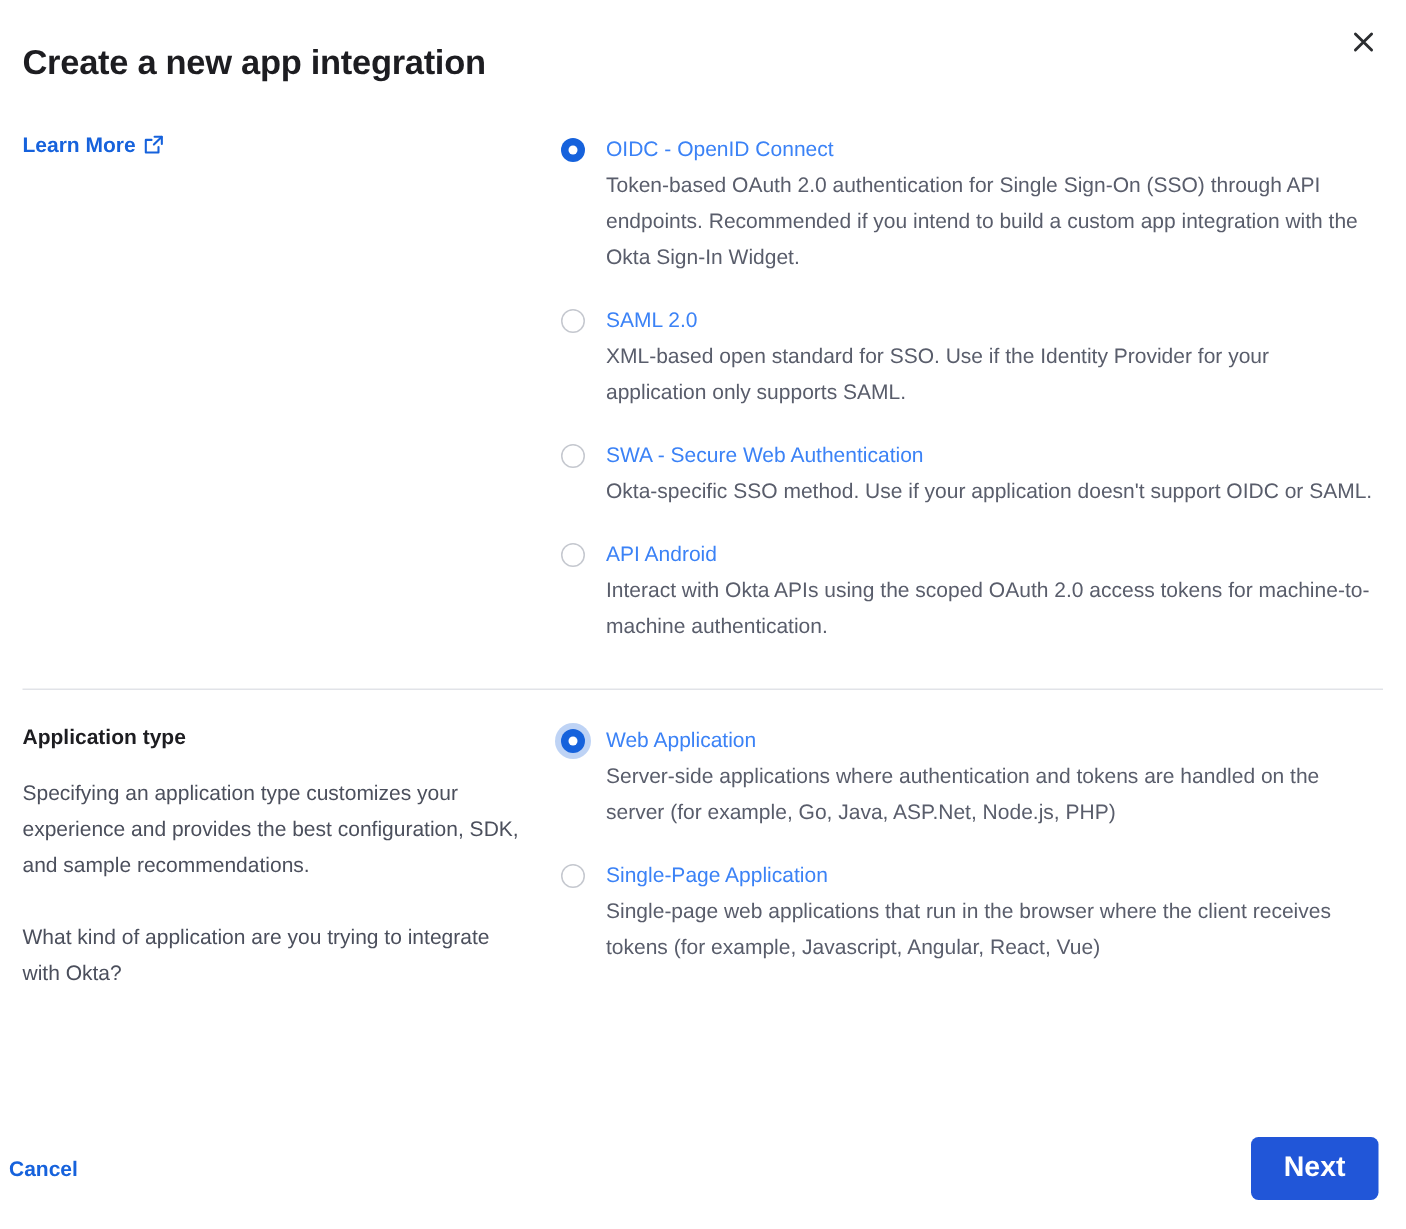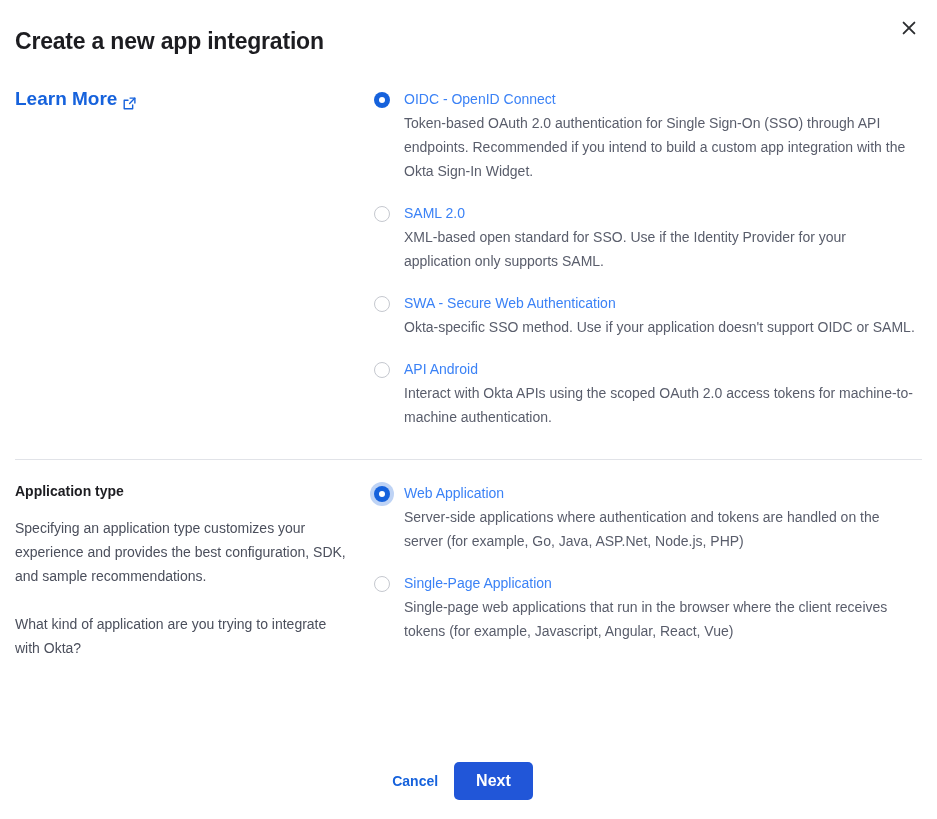--- a/index.html
+++ b/index.html
@@ -58,24 +58,24 @@
 
   .sec-label {
     font-size: 14px;
     font-weight: 700;
     color: #1d1d21;
     margin: 0 0 16px 0;
     line-height: 1.3;
   }
   .learn-more {
     display: inline-flex;
-    align-items: flex-end;
+    align-items: center;
     gap: 6px;
     color: #1662dc;
-    font-size: 19px;
+    font-size: 14px;
     font-weight: 700;
     text-decoration: none;
     cursor: pointer;
   }
   .learn-more svg { display: block; }
 
   .left-para {
     font-size: 14px;
     color: #4b4f5c;
     line-height: 24px;
@@ -141,39 +141,39 @@
     height: 1px;
     background: #e1e3e8;
   }
 
   .footer {
     position: absolute;
     left: 0; right: 0;
     bottom: 19px;
     display: flex;
     align-items: center;
-    justify-content: center;
+    justify-content: space-between;
     gap: 10px;
     padding-right: 18px;
   }
   .btn-cancel {
     border: none;
     background: transparent;
     color: #1662dc;
     font-size: 14px;
     font-weight: 700;
     font-family: inherit;
     padding: 8px 6px;
     cursor: pointer;
   }
   .btn-next {
     border: none;
     background: #2156d8;
     color: #ffffff;
-    font-size: 16px;
+    font-size: 19px;
     font-weight: 700;
     font-family: inherit;
     border-radius: 5px;
     padding: 10px 22px;
     cursor: pointer;
   }
 </style>
 </head>
 <body>
 

